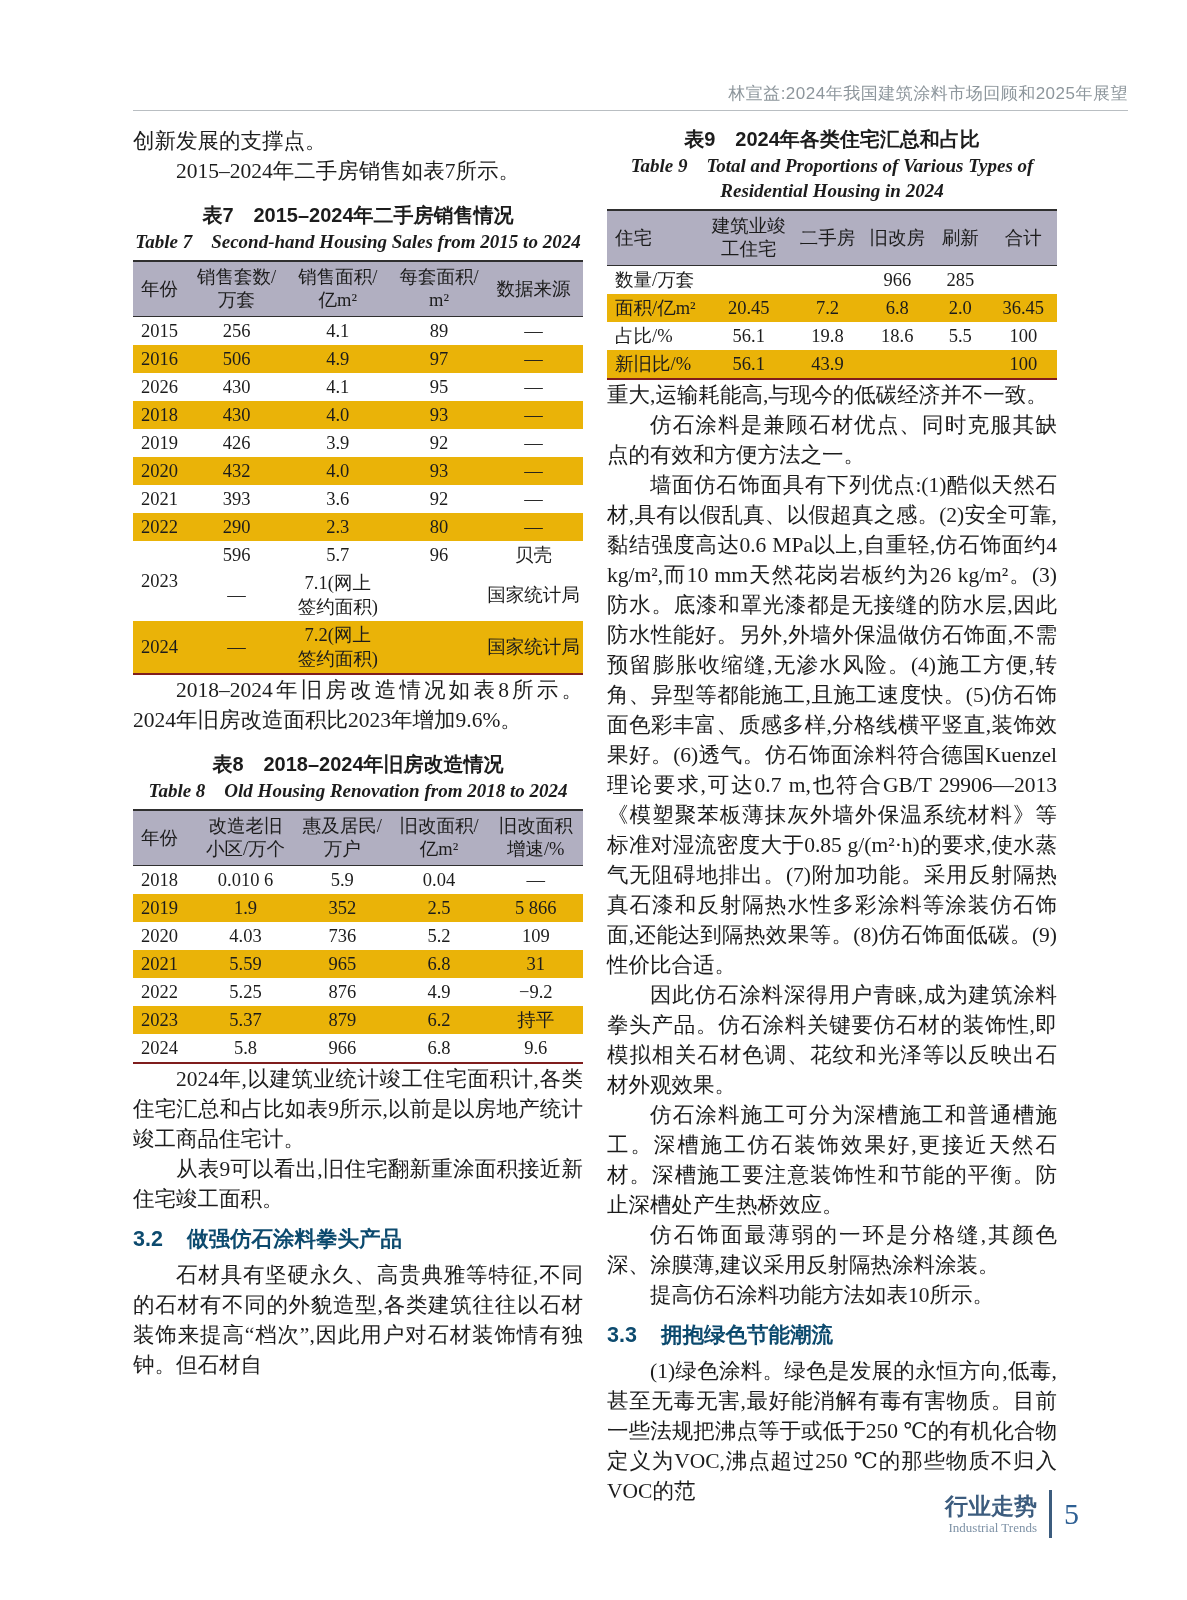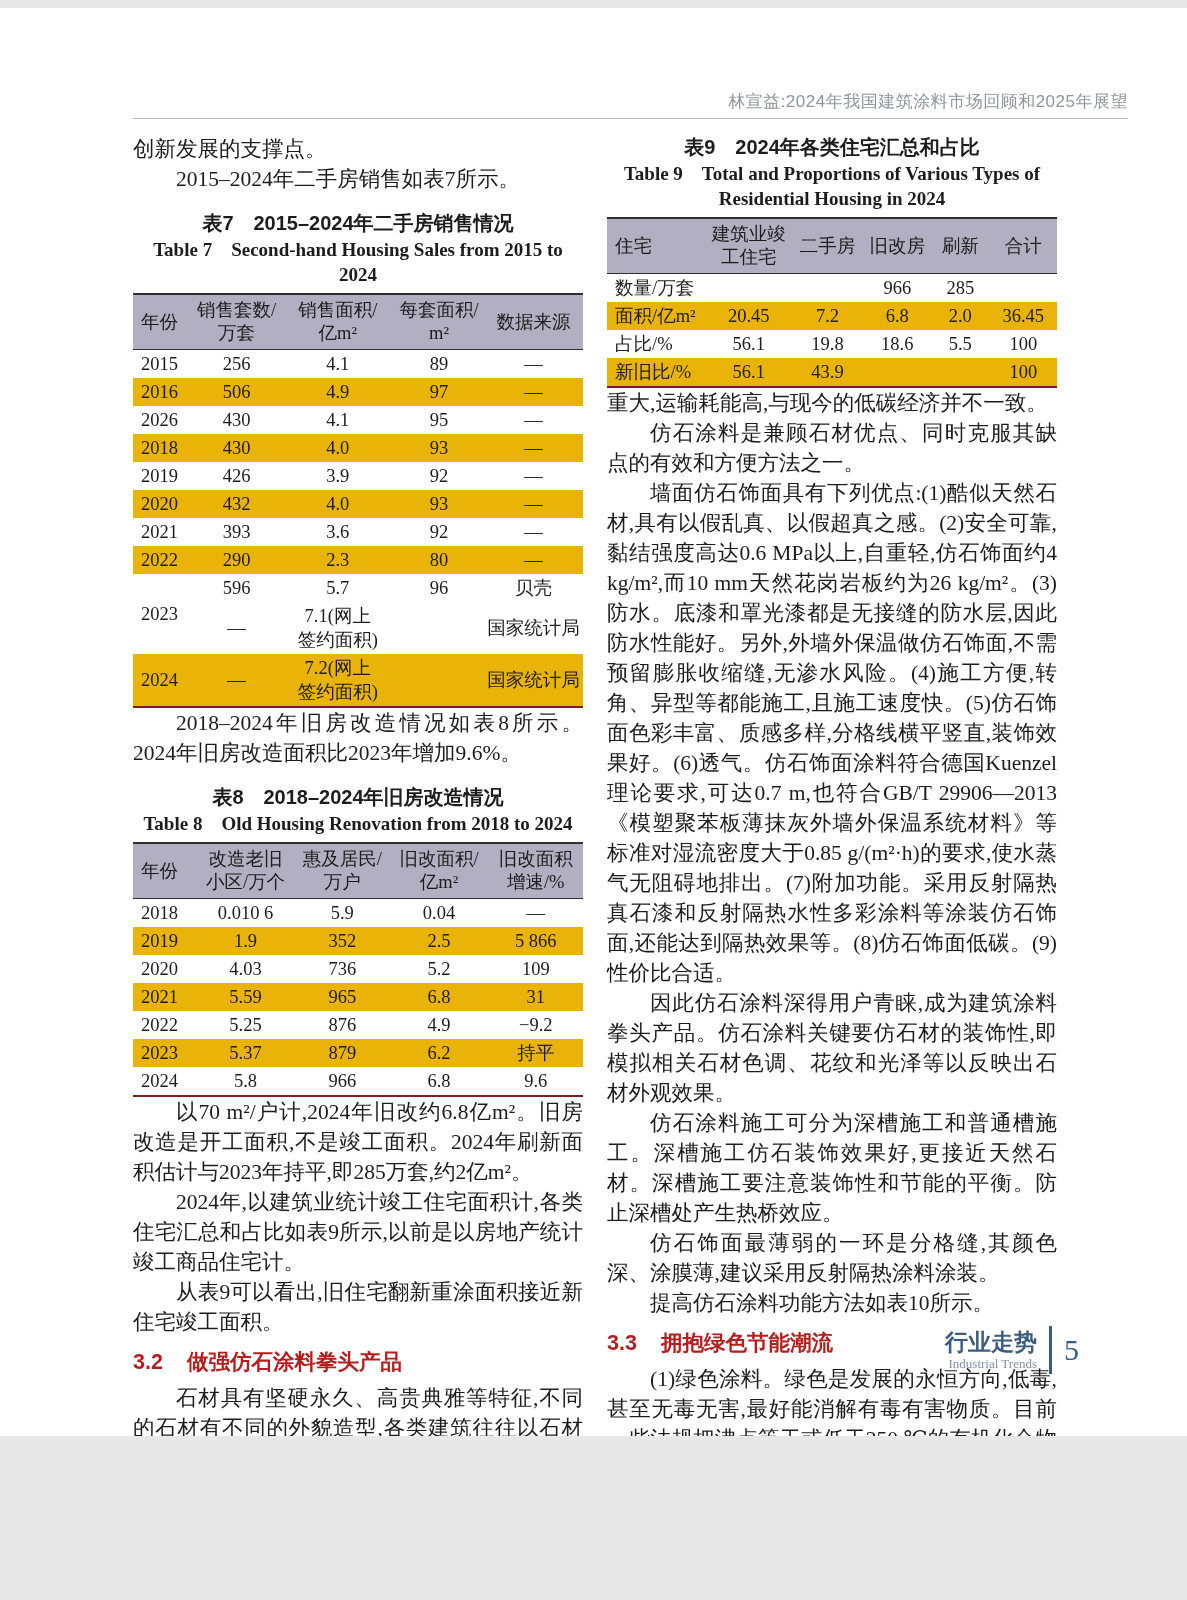--- a/index.html
+++ b/index.html
@@ -1,53 +1,53 @@
 <!DOCTYPE html>
 <html><head>
 <meta charset="utf-8">
 <style>
   html,body{margin:0;padding:0;background:#e8e8e8;}
   .page{
-    position:relative;width:1187px;height:1428px;margin:8px auto;background:#ffffff;
+    position:relative;width:1187px;height:1600px;margin:0 auto;background:#ffffff;
     font-family:"Liberation Serif","DejaVu Serif",serif;color:#1c1c1c;overflow:hidden;
   }
   .running-head{
     position:absolute;top:82px;left:133px;width:995px;text-align:right;
     font-size:17px;color:#8d969c;font-family:"Liberation Sans","DejaVu Sans",sans-serif;
     letter-spacing:.5px;
   }
   .head-rule{position:absolute;top:110px;left:133px;width:995px;height:1px;background:#b9bec2;}
   .columns{position:absolute;top:126px;left:133px;width:924px;display:flex;gap:24px;}
   .col{width:450px;}
   p.body{margin:0;font-size:21.5px;line-height:30px;text-align:justify;text-indent:2em;}
   p.noindent{text-indent:0;}
   .mt18{margin-top:18px;}
   .mt26{margin-top:26px;}
   .tbl-block{margin-top:16px;}
   .tbl-title-cn{
     font-family:"Liberation Sans","DejaVu Sans",sans-serif;font-weight:bold;
     font-size:20px;text-align:center;line-height:27px;white-space:pre-wrap;
   }
   .tbl-title-en{
-    font-weight:bold;font-size:19px;text-align:center;line-height:25px;white-space:pre-wrap;
+    font-weight:bold;font-size:19px;text-align:center;line-height:25px;white-space:pre-wrap;font-style:italic;
   }
   table{
     width:100%;border-collapse:collapse;margin-top:6px;
     border-top:2px solid #2f2f2f;border-bottom:2px solid #7f1d1d;font-size:18.5px;
   }
   th{
     background:#b1afc1;font-weight:normal;white-space:pre-line;text-align:center;
     padding:4px 2px;line-height:23px;border-bottom:1.5px solid #2f2f2f;
   }
   td{text-align:center;padding:2px 2px;line-height:24px;white-space:pre-line;}
   tr.shade td{background:#eab308;}
   td[data-col="0"],th:first-child{text-align:left;padding-left:8px;}
   .sec{
     font-family:"Liberation Sans","DejaVu Sans",sans-serif;font-weight:bold;
-    font-size:21.5px;color:#b91c1c;margin:10px 0 6px 0;line-height:30px;
+    font-size:21.5px;color:#0c4a6e;margin:10px 0 6px 0;line-height:30px;
   }
   .sec-num{margin-right:24px;}
   .footer{position:absolute;right:108px;bottom:62px;display:flex;align-items:center;gap:12px;}
   .footer-label{text-align:right;}
   .footer-cn{
     font-family:"Liberation Sans","DejaVu Sans",sans-serif;font-weight:bold;
     font-size:23px;color:#3c5c7e;line-height:27px;
   }
   .footer-en{font-size:13px;color:#7e92a6;line-height:16px;}
   .footer-divider{width:3px;height:48px;background:#3c5c7e;}
@@ -250,21 +250,20 @@
                   <td data-col="1">5.8</td>
                   <td data-col="2">966</td>
                   <td data-col="3">6.8</td>
                   <td data-col="4">9.6</td>
                 </tr>
               </tbody>
             </table>
           </div>
       </div>
 
-      <p class="body mt18">以70 m²/户计,2024年旧改约6.8亿m²。旧房改造是开工面积,不是竣工面积。2024年刷新面积估计与2023年持平,即285万套,约2亿m²。</p>
       <p class="body">2024年,以建筑业统计竣工住宅面积计,各类住宅汇总和占比如表9所示,以前是以房地产统计竣工商品住宅计。</p>
       <p class="body">从表9可以看出,旧住宅翻新重涂面积接近新住宅竣工面积。</p>
 
       <div class="sec">
         <span class="sec-num">3.2</span><span>做强仿石涂料拳头产品</span>
       </div>
 
       <p class="body">石材具有坚硬永久、高贵典雅等特征,不同的石材有不同的外貌造型,各类建筑往往以石材装饰来提高“档次”,因此用户对石材装饰情有独钟。但石材自</p>
     </div>
 

